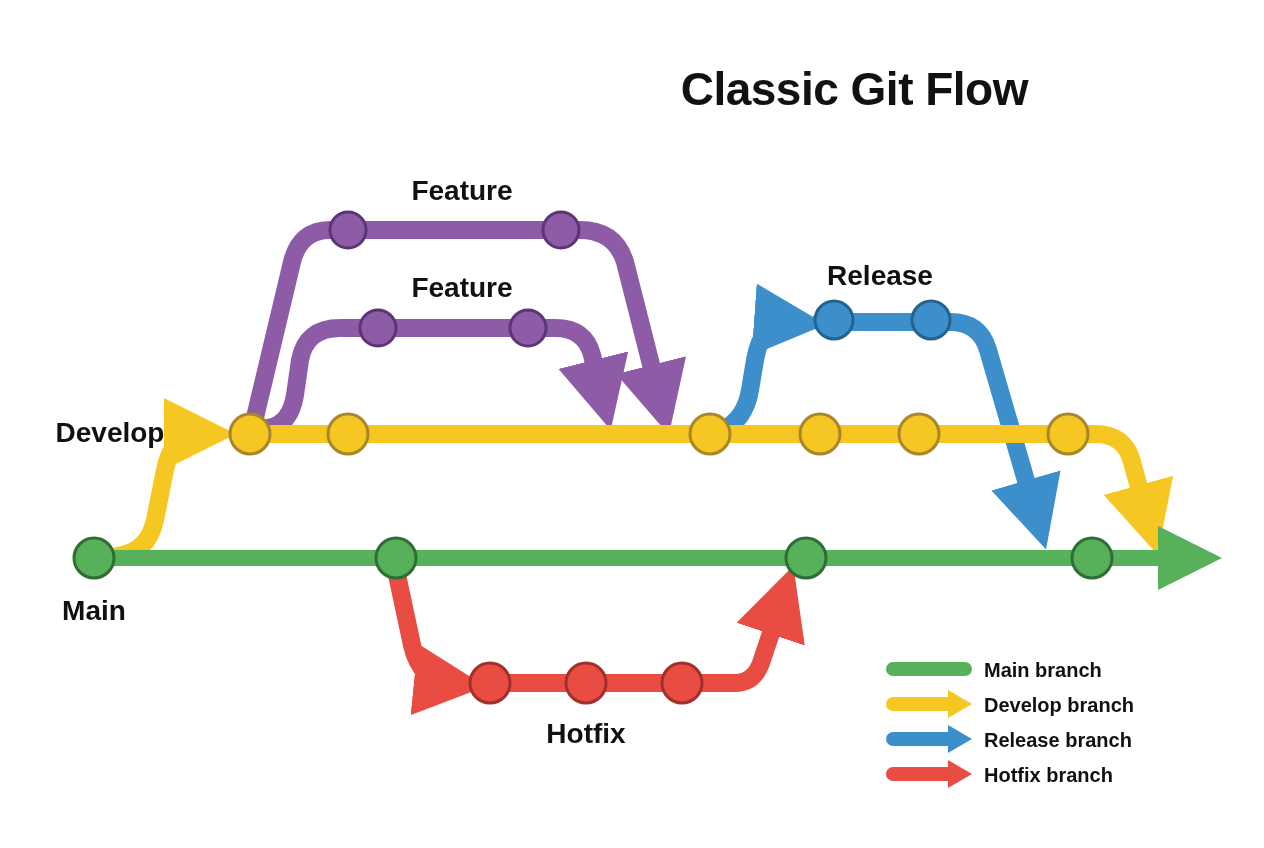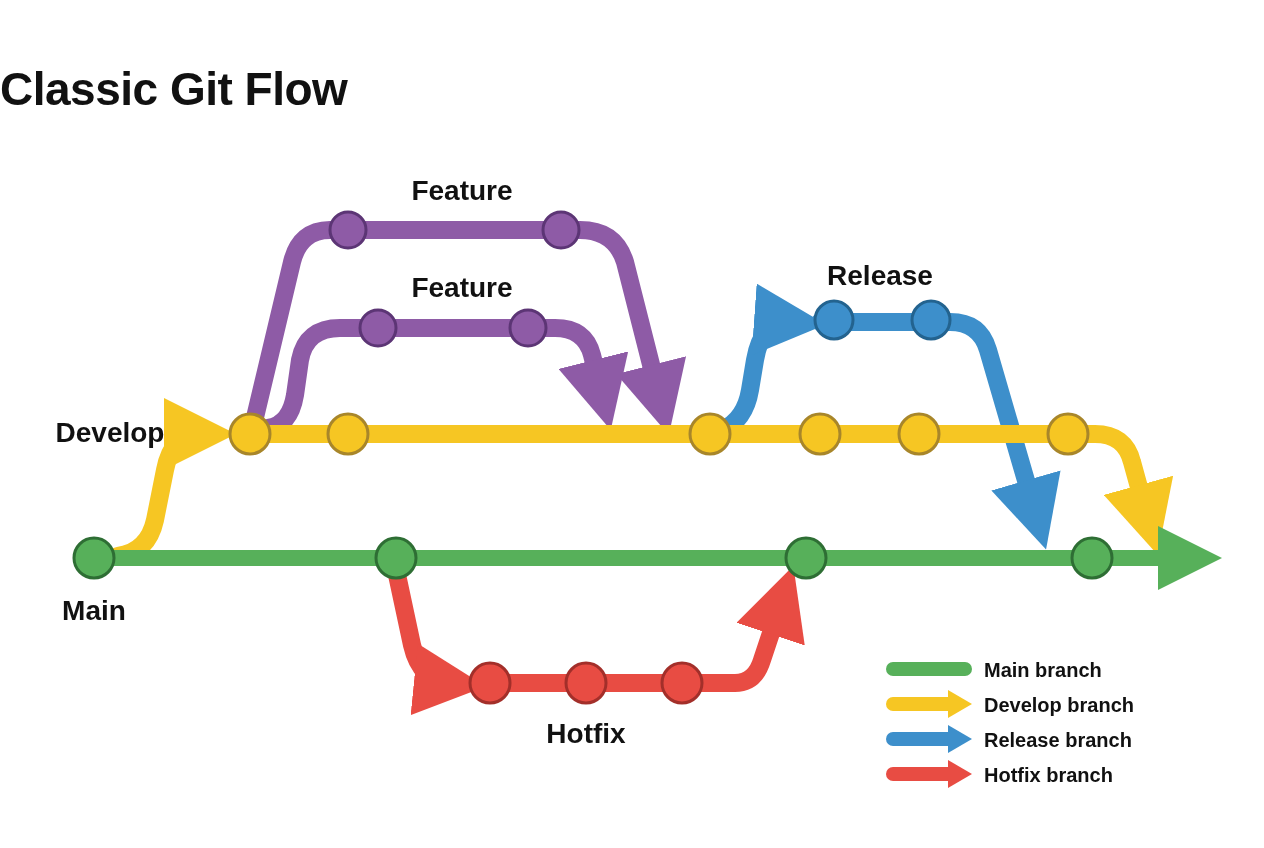--- a/index.html
+++ b/index.html
@@ -1,17 +1,17 @@
 <!DOCTYPE html>
 <html><head>
 <meta charset="utf-8">
 <style>
   html, body { margin: 0; padding: 0; background: #ffffff; }
   body { width: 1264px; height: 848px; overflow: hidden; position: relative; font-family: "Liberation Sans", sans-serif; }
-  #title { position: absolute; left: 0; width: 1028px; top: 62px; text-align: left; font-size: 46px; font-weight: bold; color: #111; letter-spacing: -0.5px; }
+  #title { position: absolute; left: 0; width: 1028px; top: 62px; text-align: right; font-size: 46px; font-weight: bold; color: #111; letter-spacing: -0.5px; }
   svg { position: absolute; left: 0; top: 0; }
   .lbl { font-family: "Liberation Sans", sans-serif; font-weight: bold; fill: #111; }
 </style>
 </head>
 <body>
 
 <div id="title">Classic Git Flow</div>
 
 <svg width="1264" height="848" viewBox="0 0 1264 848">
   <defs>

